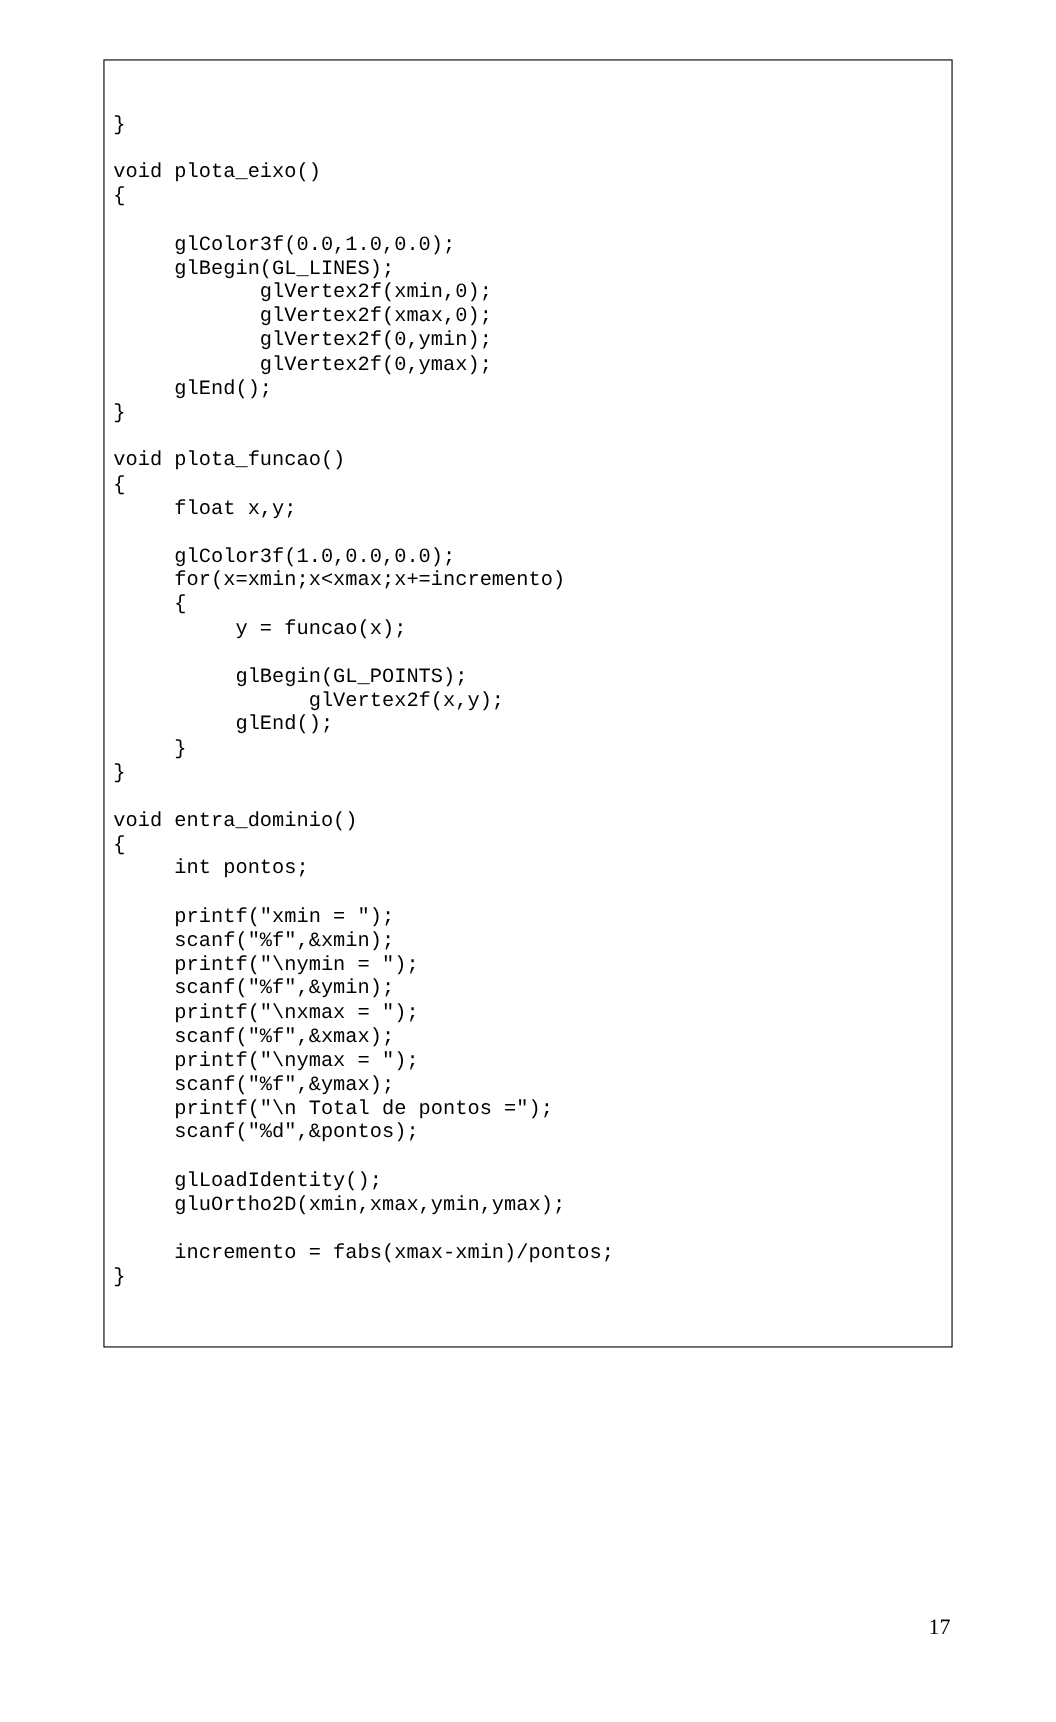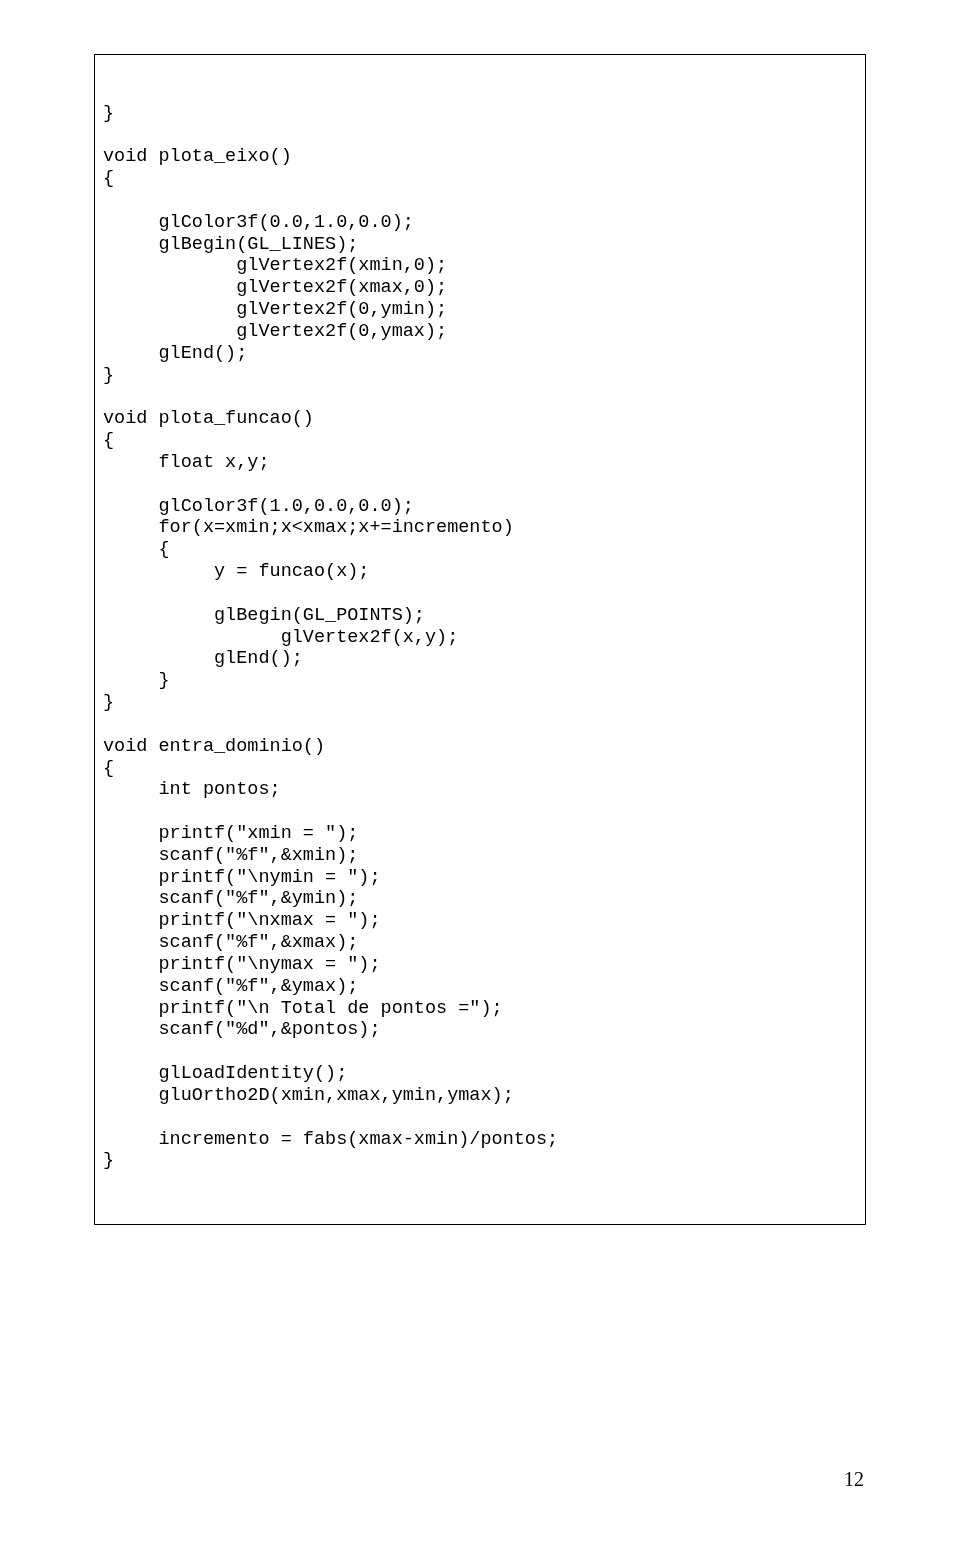--- a/index.html
+++ b/index.html
@@ -82,14 +82,14 @@
      scanf("%f",&amp;ymax);
      printf("\n Total de pontos =");
      scanf("%d",&amp;pontos);
 
      glLoadIdentity();
      gluOrtho2D(xmin,xmax,ymin,ymax);
 
      incremento = fabs(xmax-xmin)/pontos;
 }</div>
   </div>
-  <div class="page-number">12</div>
+  <div class="page-number">17</div>
 </div>
 
 </body></html>

